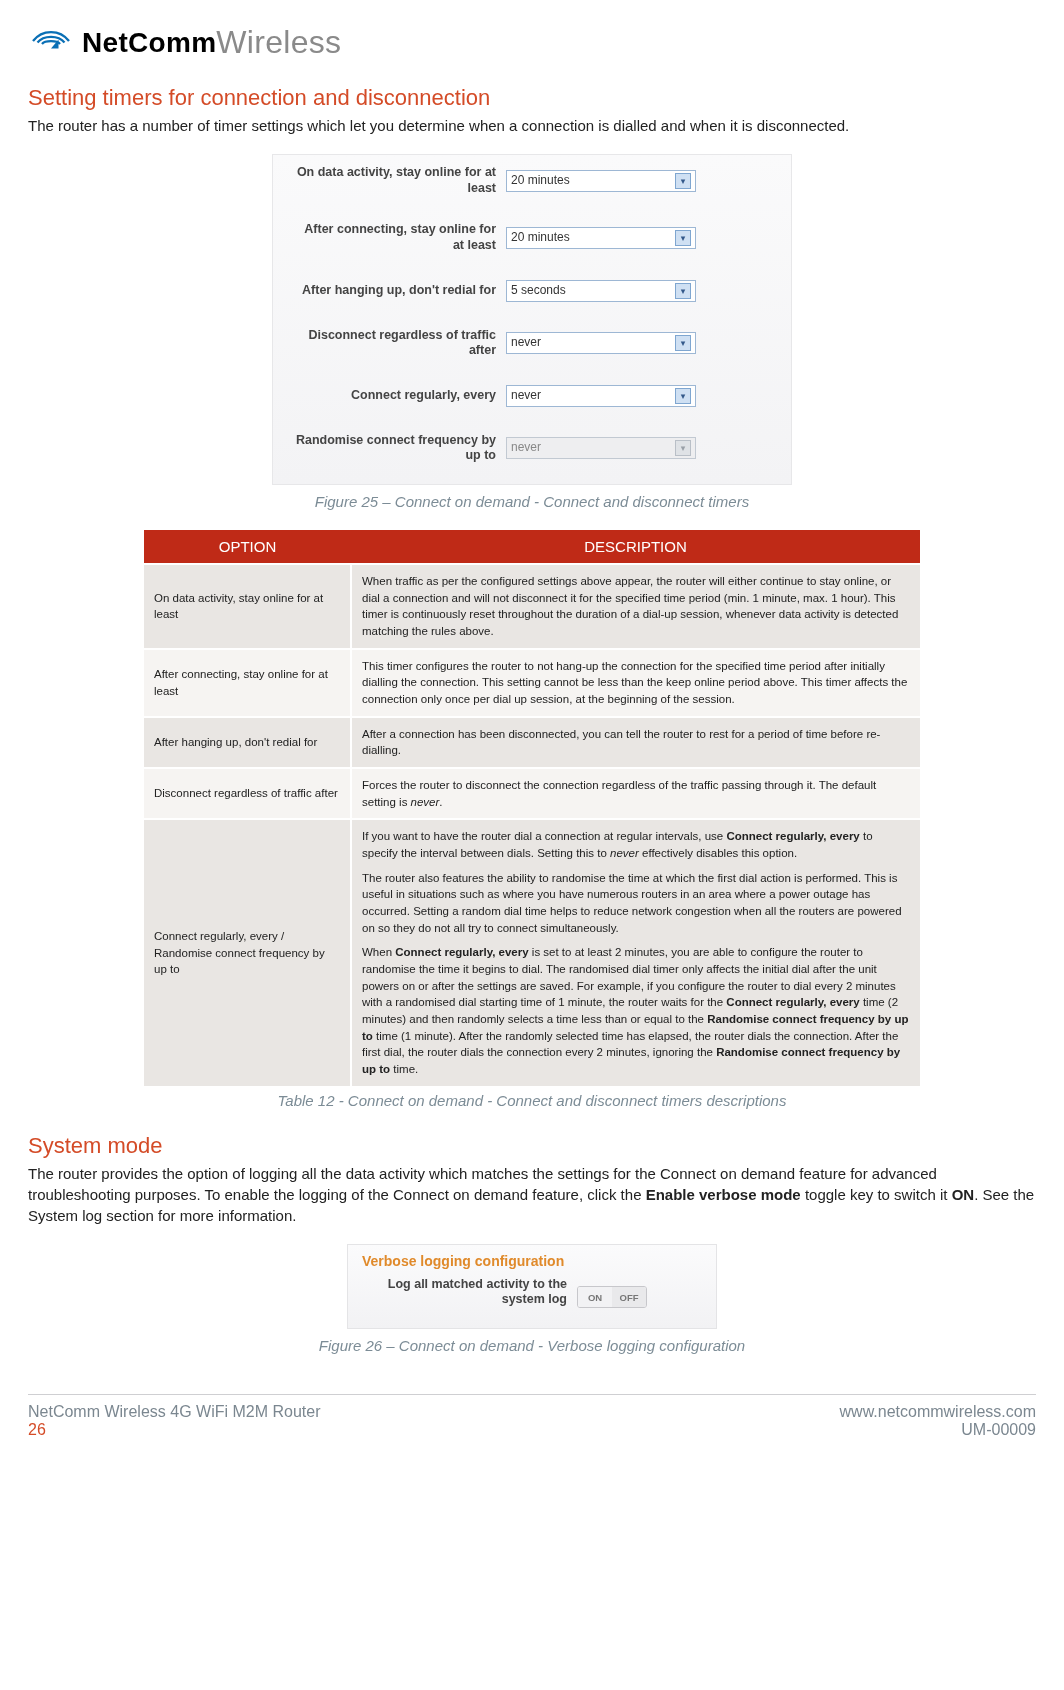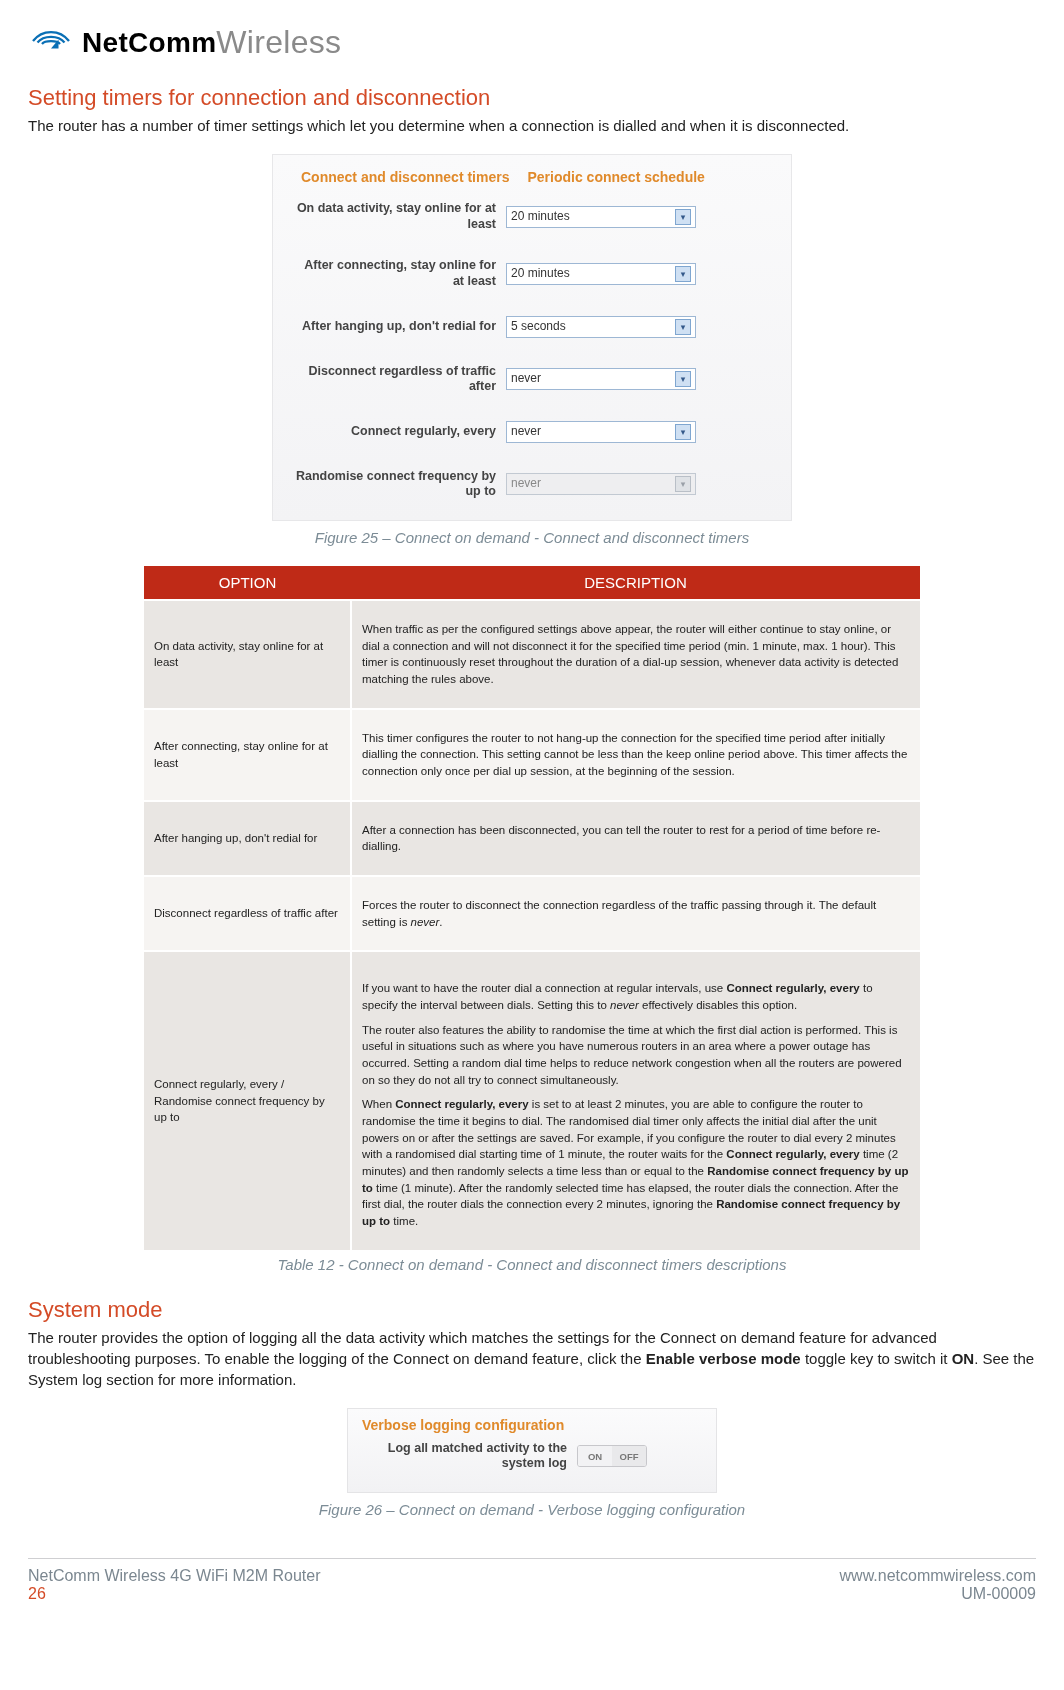--- a/index.html
+++ b/index.html
@@ -38,36 +38,36 @@
   }
   .form-row .sel.disabled { background:#eeeef0; color:#888; border-color:#c2c9d2; }
   .sel-arrow { width:16px; height:16px; background:#cfe0f3; border:1px solid #7fa6d0; display:flex; align-items:center; justify-content:center; font-size:9px; color:#34598a; }
   .sel.disabled .sel-arrow { background:#dfe2e6; border-color:#b9bfc7; color:#9aa0a8; }
 
   .caption { text-align:center; font-style:italic; color:#7c8c96; font-size:15px; margin: 4px 0 18px 0; }
 
   table.opt { width: 780px; margin: 0 auto; border-collapse: collapse; border:2px solid #fff; }
   table.opt th { background:#bf2a17; color:#fff; font-weight:400; font-size:15px; padding:8px 10px; text-align:center; }
   table.opt th:first-child { width: 208px; }
-  table.opt td { font-size:11.5px; line-height:1.45; color:#222; padding:20px 10px; vertical-align:middle; border:2px solid #fff; }
+  table.opt td { font-size:11.5px; line-height:1.45; color:#222; padding:8px 10px; vertical-align:middle; border:2px solid #fff; }
   table.opt tr.rA td { background:#e9e6e3; }
   table.opt tr.rB td { background:#f6f4f2; }
-  table.opt td p { margin:8px 0 8px 0; }
+  table.opt td p { margin:0 0 8px 0; }
   table.opt td p:last-child { margin-bottom:0; }
   .bold { font-weight:700; }
   .ital { font-style:italic; }
 
   
   .verbose-panel {
     width: 370px; margin: 14px auto 8px auto;
     border:1px solid #e4e4e6; background:linear-gradient(#fbfbfc,#f2f2f4);
     padding:8px 14px 20px 14px;
   }
   .verbose-panel .vp-title { color:#e08a2b; font-weight:700; font-size:14px; margin-bottom:6px; }
-  .vp-row { display:flex; align-items:center;margin-top:8px; }
+  .vp-row { display:flex; align-items:flex-end;margin-top:8px; }
   .vp-row .lbl { width:215px; text-align:right; font-weight:700; font-size:12.5px; color:#444; padding-right:10px; line-height:1.25; }
   .toggle { display:flex; border:1px solid #c7c7cb; border-radius:3px; overflow:hidden; height:22px; }
   .toggle .tg { width:34px; display:flex; align-items:center; justify-content:center; font-size:9.5px; font-weight:700; color:#777; background:#f2f2f4; }
   .toggle .tg.off { background:#e9e9eb; }
 
   .footer { border-top:1px solid #cfcfd2; margin-top:40px; padding-top:8px; display:flex; justify-content:space-between; font-size:16px; color:#7b8790; }
   .footer .right { text-align:right; }
   .pg { color:#d44b27; }
 </style>
 </head>
@@ -83,24 +83,20 @@
     </svg>
   </span>
   <span class="brand-strong">NetComm</span>
     <span class="brand-light">Wireless</span>
 </div>
 
 <h2 class="section">Setting timers for connection and disconnection</h2>
 <p class="lead">The router has a number of timer settings which let you determine when a connection is dialled and when it is disconnected.</p>
 
 <div class="panel-screenshot">
-  <div class="tabs-row">
-    <div class="tab">Connect and disconnect timers</div>
-    <div class="tab inactive">Periodic connect schedule</div>
-  </div>
   <div id="panel1-rows">
       <div class="form-row">
         <div class="lbl">On data activity, stay online for at least</div>
         <div class="sel">
           <span>20 minutes</span>
           <span class="sel-arrow">▾</span>
         </div>
       </div>
       <div class="form-row">
         <div class="lbl">After connecting, stay online for at least</div>

